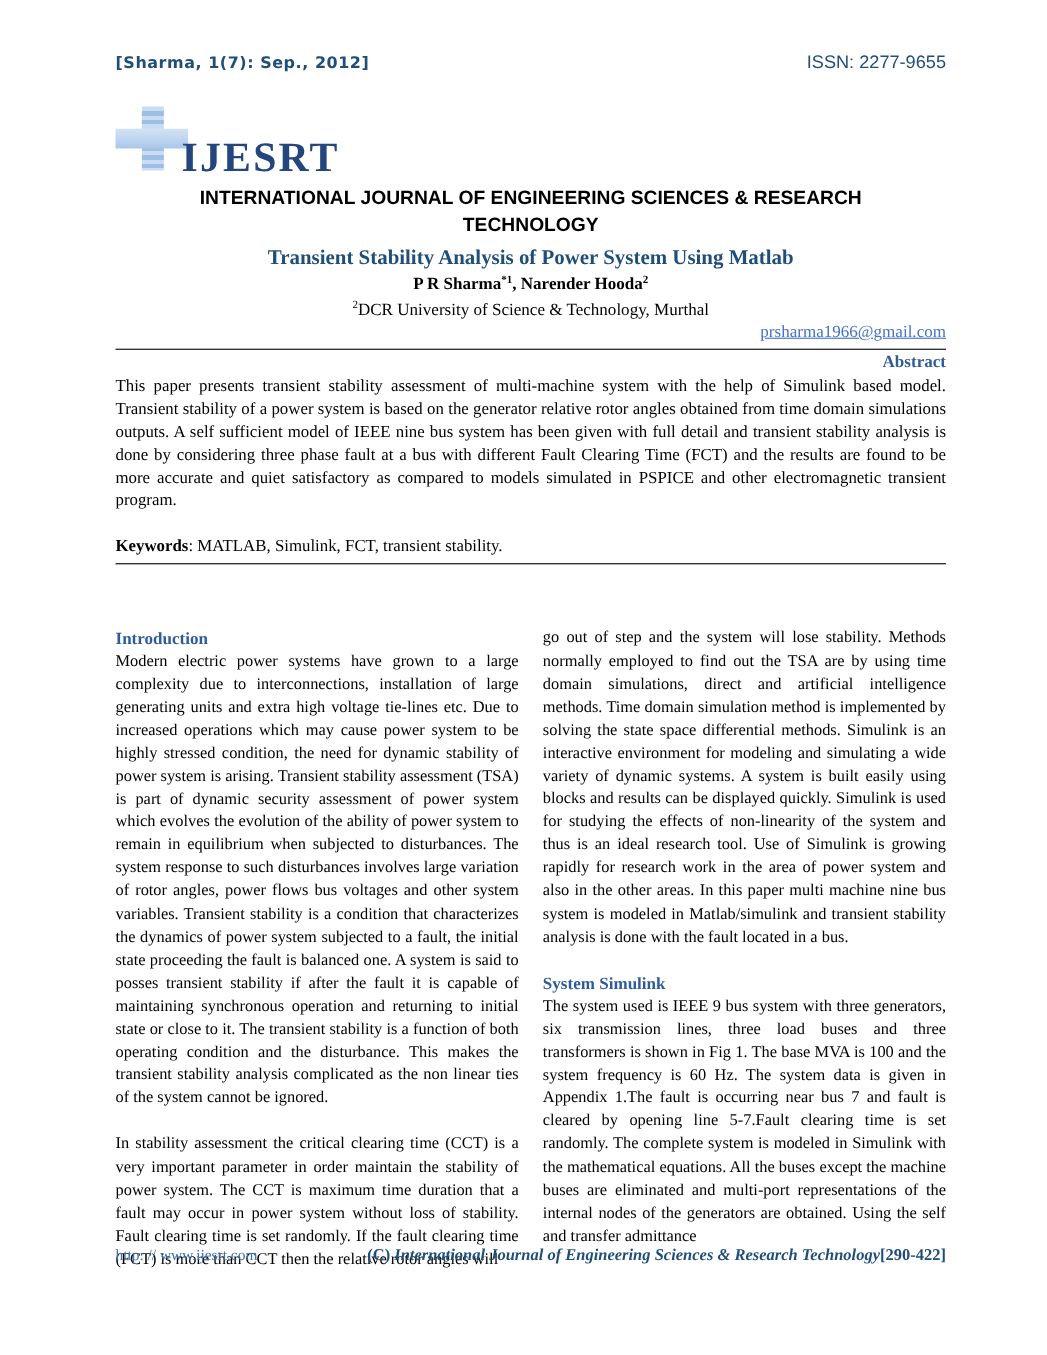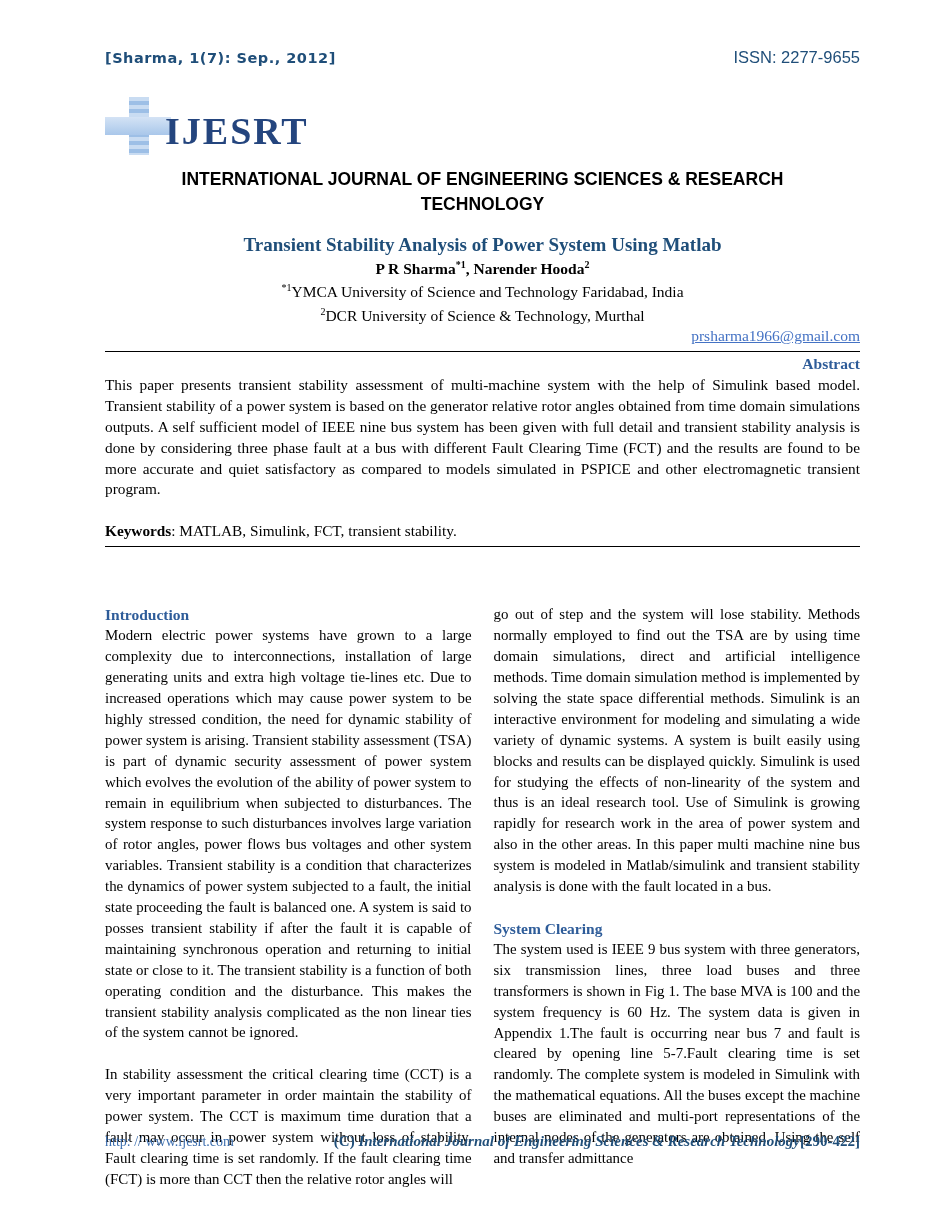--- a/index.html
+++ b/index.html
@@ -28,33 +28,33 @@
   .logo { position:relative; height:62px; margin-top:30px; width:300px; }
   .cross-v {
     position:absolute; left:24px; top:0; width:20px; height:58px;
     background:repeating-linear-gradient(to bottom,#c9dcf2 0 4px,#9dbfe6 4px 8px);
   }
   .cross-h {
     position:absolute; left:0; top:20px; width:66px; height:18px;
     background:linear-gradient(to bottom,#d4e3f5,#a9c7ea);
   }
   .logo-text {
-    position:absolute; left:60px; top:12px;
+    position:absolute; left:60px; top:24px;
     font-family:"Liberation Serif", serif; font-weight:bold;
     font-size:38px; color:#24457E; letter-spacing:2px;
   }
 
   
   .journal-name {
     margin-top:8px; text-align:center;
     font-family:"Liberation Sans", sans-serif; font-weight:bold;
     font-size:17.5px; line-height:25px; color:#000;
   }
   .paper-title {
-    margin-top:17px; text-align:center;
+    margin-top:7px; text-align:center;
     font-weight:bold; font-size:19px; color:#1F4E79;
   }
   .authors { margin-top:3px; text-align:center; font-weight:bold; font-size:15.5px; }
   .authors sup, .affil sup { font-size:10px; }
   .affil { text-align:center; font-size:15.5px; line-height:20px; }
   .email-line { text-align:right; font-size:15.5px; margin-top:1px; }
   .email-line a { color:#4472C4; text-decoration:underline; }
 
   .rule { border:none; border-top:1.6px solid #000; margin-top:6px; }
 
@@ -106,21 +106,20 @@
 
   <div class="journal-name">
     <div>INTERNATIONAL JOURNAL OF ENGINEERING SCIENCES &amp; RESEARCH</div>
     <div>TECHNOLOGY</div>
   </div>
 
   <div class="paper-title">Transient Stability Analysis of Power System Using Matlab</div>
 
   <div class="authors"><span>P R Sharma</span><sup>*1</sup><span>, </span><span>Narender Hooda</span><sup>2</sup></div>
 
-  <div class="affil"><sup>*1</sup><span>YMCA University of Science and Technology Faridabad, India</span></div>
   <div class="affil"><sup>2</sup><span>DCR University of Science &amp; Technology, Murthal</span></div>
 
   <div class="email-line"><a href="#">prsharma1966@gmail.com</a></div>
 
   <hr class="rule">
 
   <div class="abstract-head">Abstract</div>
   <div class="abstract-body">This paper presents transient stability assessment of multi-machine system with the help of Simulink based model. Transient stability of a power system is based on the generator relative rotor angles obtained from time domain simulations outputs. A self sufficient model of IEEE nine bus system  has been given with full detail and transient stability analysis is done by considering three phase fault at a bus with different Fault Clearing Time (FCT) and the results are found to be more accurate and quiet satisfactory as compared to models simulated in PSPICE and other electromagnetic transient program.</div>
 
   <div class="keywords"><b>Keywords</b><span>:  MATLAB, Simulink, FCT, transient stability.</span></div>
@@ -130,21 +129,21 @@
   <div class="cols">
     <div class="col">
       <div class="sec-head">Introduction</div>
       <p>Modern electric power systems have grown to a large complexity due to interconnections, installation of large generating units and extra high voltage tie-lines etc. Due to increased operations which may cause power system to be highly stressed condition, the need for dynamic stability of power system is arising. Transient stability assessment (TSA) is part of dynamic security assessment of power system which evolves the evolution of the ability of power system to remain in equilibrium when subjected to disturbances. The system response to such disturbances involves large variation of rotor angles, power flows bus voltages and other system variables. Transient stability is a condition that characterizes the dynamics of power system subjected to a fault, the initial state proceeding the fault is balanced one. A system is said to posses transient stability if after the fault it is capable of maintaining synchronous operation and returning to initial state or close to it. The transient stability is a function of both operating condition and the disturbance. This makes the transient stability analysis complicated as the non linear ties of the system cannot be ignored.</p>
       <div class="para-gap"></div>
       <p>In stability assessment the critical clearing time (CCT) is a very important parameter in order maintain the stability of power system. The CCT is maximum time duration that a fault may occur in power system without loss of stability. Fault clearing time is set randomly. If the fault clearing time (FCT) is more than CCT then the relative rotor angles will</p>
     </div>
     <div class="col">
       <p>go out of step and the system will lose stability. Methods normally employed to find out the TSA are by using time domain simulations, direct and artificial intelligence methods. Time domain simulation method is implemented by solving the state space differential methods.  Simulink is an interactive environment for modeling and simulating a wide variety of dynamic systems. A system is built easily using blocks and results can be displayed quickly. Simulink is used for studying the effects of non-linearity of the system and thus is an ideal research tool. Use of Simulink is growing rapidly for research work in the area of power system and also in the other areas. In this paper multi machine nine bus system is modeled in Matlab/simulink and transient stability analysis is done with the fault located in a bus.</p>
       <div class="para-gap"></div>
-      <div class="sec-head">System Clearing</div>
+      <div class="sec-head">System Simulink</div>
       <p>The system used is IEEE 9 bus system with three generators, six transmission lines, three load buses and three transformers is shown in Fig 1. The base MVA is 100 and the system frequency is 60 Hz. The system data is given in Appendix 1.The fault is occurring near bus 7 and fault is cleared by opening line 5-7.Fault clearing time is set randomly. The complete system is modeled in Simulink with the mathematical equations. All the buses except the machine buses are eliminated and multi-port representations of the internal nodes of the generators are obtained. Using the self and transfer admittance</p>
     </div>
   </div>
 
 </div>
 
 <div class="footer">
   <span class="footer-url">http: // www.ijesrt.com</span>
   <span class="footer-copy"><span>(C) </span><span class="ital">International Journal of Engineering Sciences &amp; Research Technology</span><span>[290-422]</span></span>
 </div>

